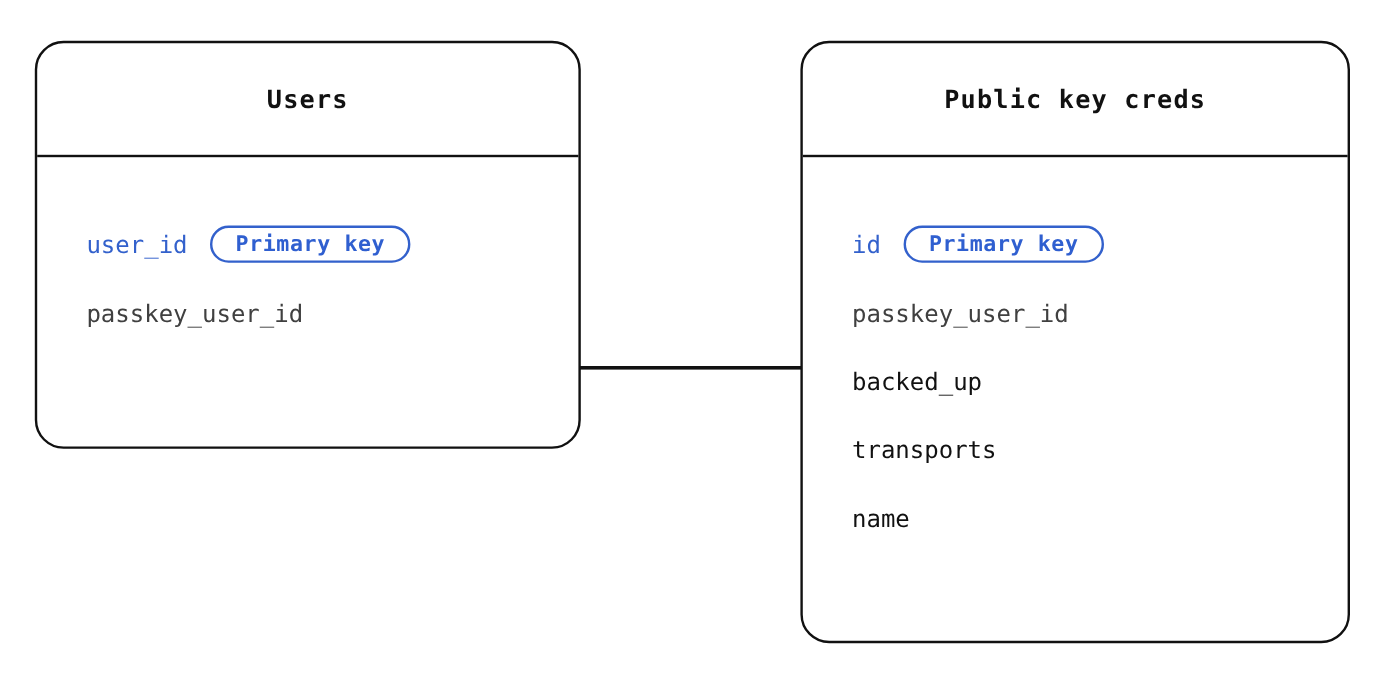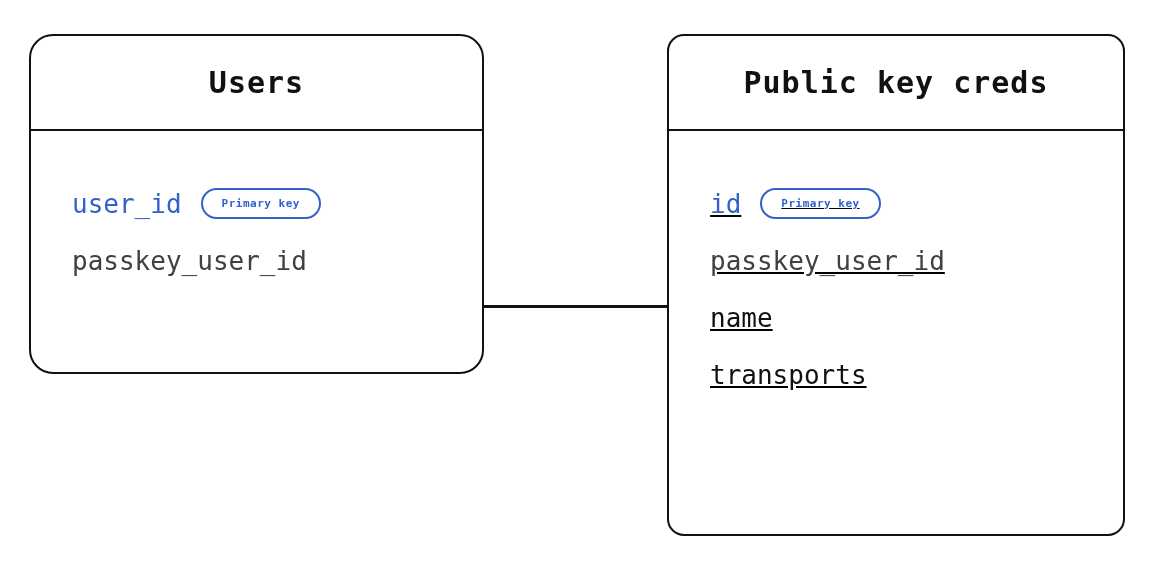--- a/index.html
+++ b/index.html
@@ -30,33 +30,32 @@
     left: 29px;
     top: 34px;
     width: 455px;
     height: 340px;
   }
   #entity-pkcreds {
     left: 667px;
     top: 34px;
     width: 458px;
     height: 502px;
-    border-radius: 17px;
   }
 
   .entity-title {
     position: absolute;
     left: 0;
     right: 0;
     top: 0;
     height: 93px;
     display: flex;
     align-items: center;
     justify-content: center;
-    font-size: 30px;
+    font-size: 21px;
     font-weight: bold;
     letter-spacing: 1px;
     color: #111111;
     white-space: nowrap;
   }
 
   .entity-divider {
     position: absolute;
     left: 0;
     right: 0;
@@ -76,25 +75,24 @@
   }
 
   .field-row {
     display: flex;
     align-items: center;
     height: 57px;
     padding-left: 41px;
     box-sizing: border-box;
   }
   #entity-pkcreds .field-row {
-    text-decoration: underline;
   }
 
   .field-name {
-    font-size: 26px;
+    font-size: 20px;
     line-height: 1;
     white-space: nowrap;
     color: #111111;
   }
   .field-name.key {
     color: #3361cc;
   }
   .field-name.fk {
     color: #404040;
   }
@@ -104,21 +102,21 @@
     display: inline-flex;
     align-items: center;
     justify-content: center;
     height: 31px;
     padding: 0 19px;
     box-sizing: border-box;
     border: 2px solid #3361cc;
     border-radius: 999px;
     background: transparent;
     color: #2f5fd0;
-    font-size: 11px;
+    font-size: 18px;
     font-weight: bold;
     letter-spacing: 0.5px;
     white-space: nowrap;
   }
 
   
   #relationship-connector {
     position: absolute;
     left: 483px;
     top: 305px;
@@ -162,25 +160,28 @@
       <div class="field-row">
         <span class="field-name key">id</span>
         <span class="pk-pill">Primary key</span>
       </div>
 
 
       <div class="field-row">
         <span class="field-name fk">passkey_user_id</span>
       </div>
 
-
       <div class="field-row">
-        <span class="field-name">name</span>
+        <span class="field-name">backed_up</span>
       </div>
 
       <div class="field-row">
         <span class="field-name">transports</span>
+      </div>
+
+      <div class="field-row">
+        <span class="field-name">name</span>
       </div>
 
     </div>
   </div>
 
 </div>
 
 </body></html>

